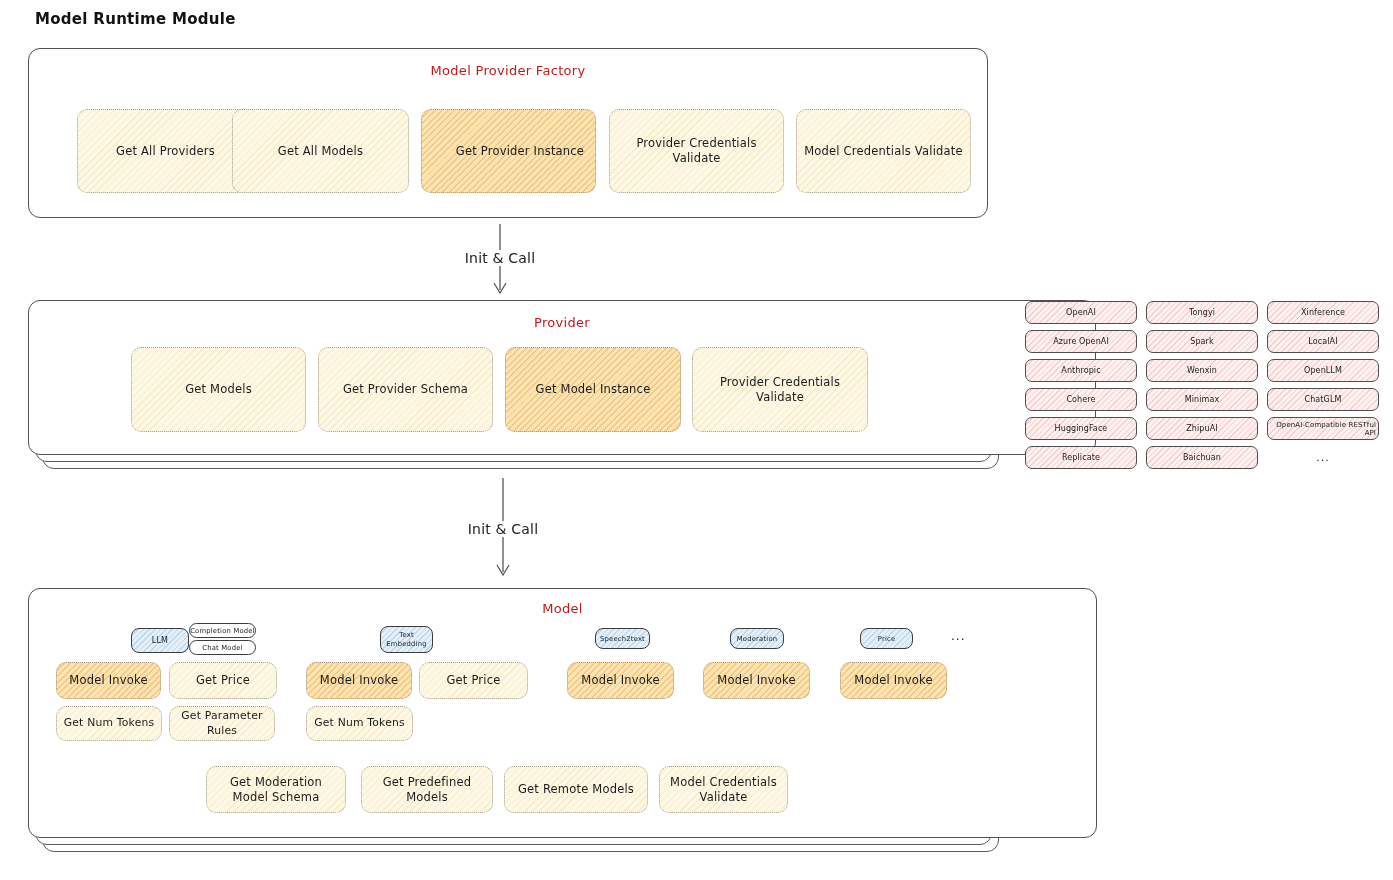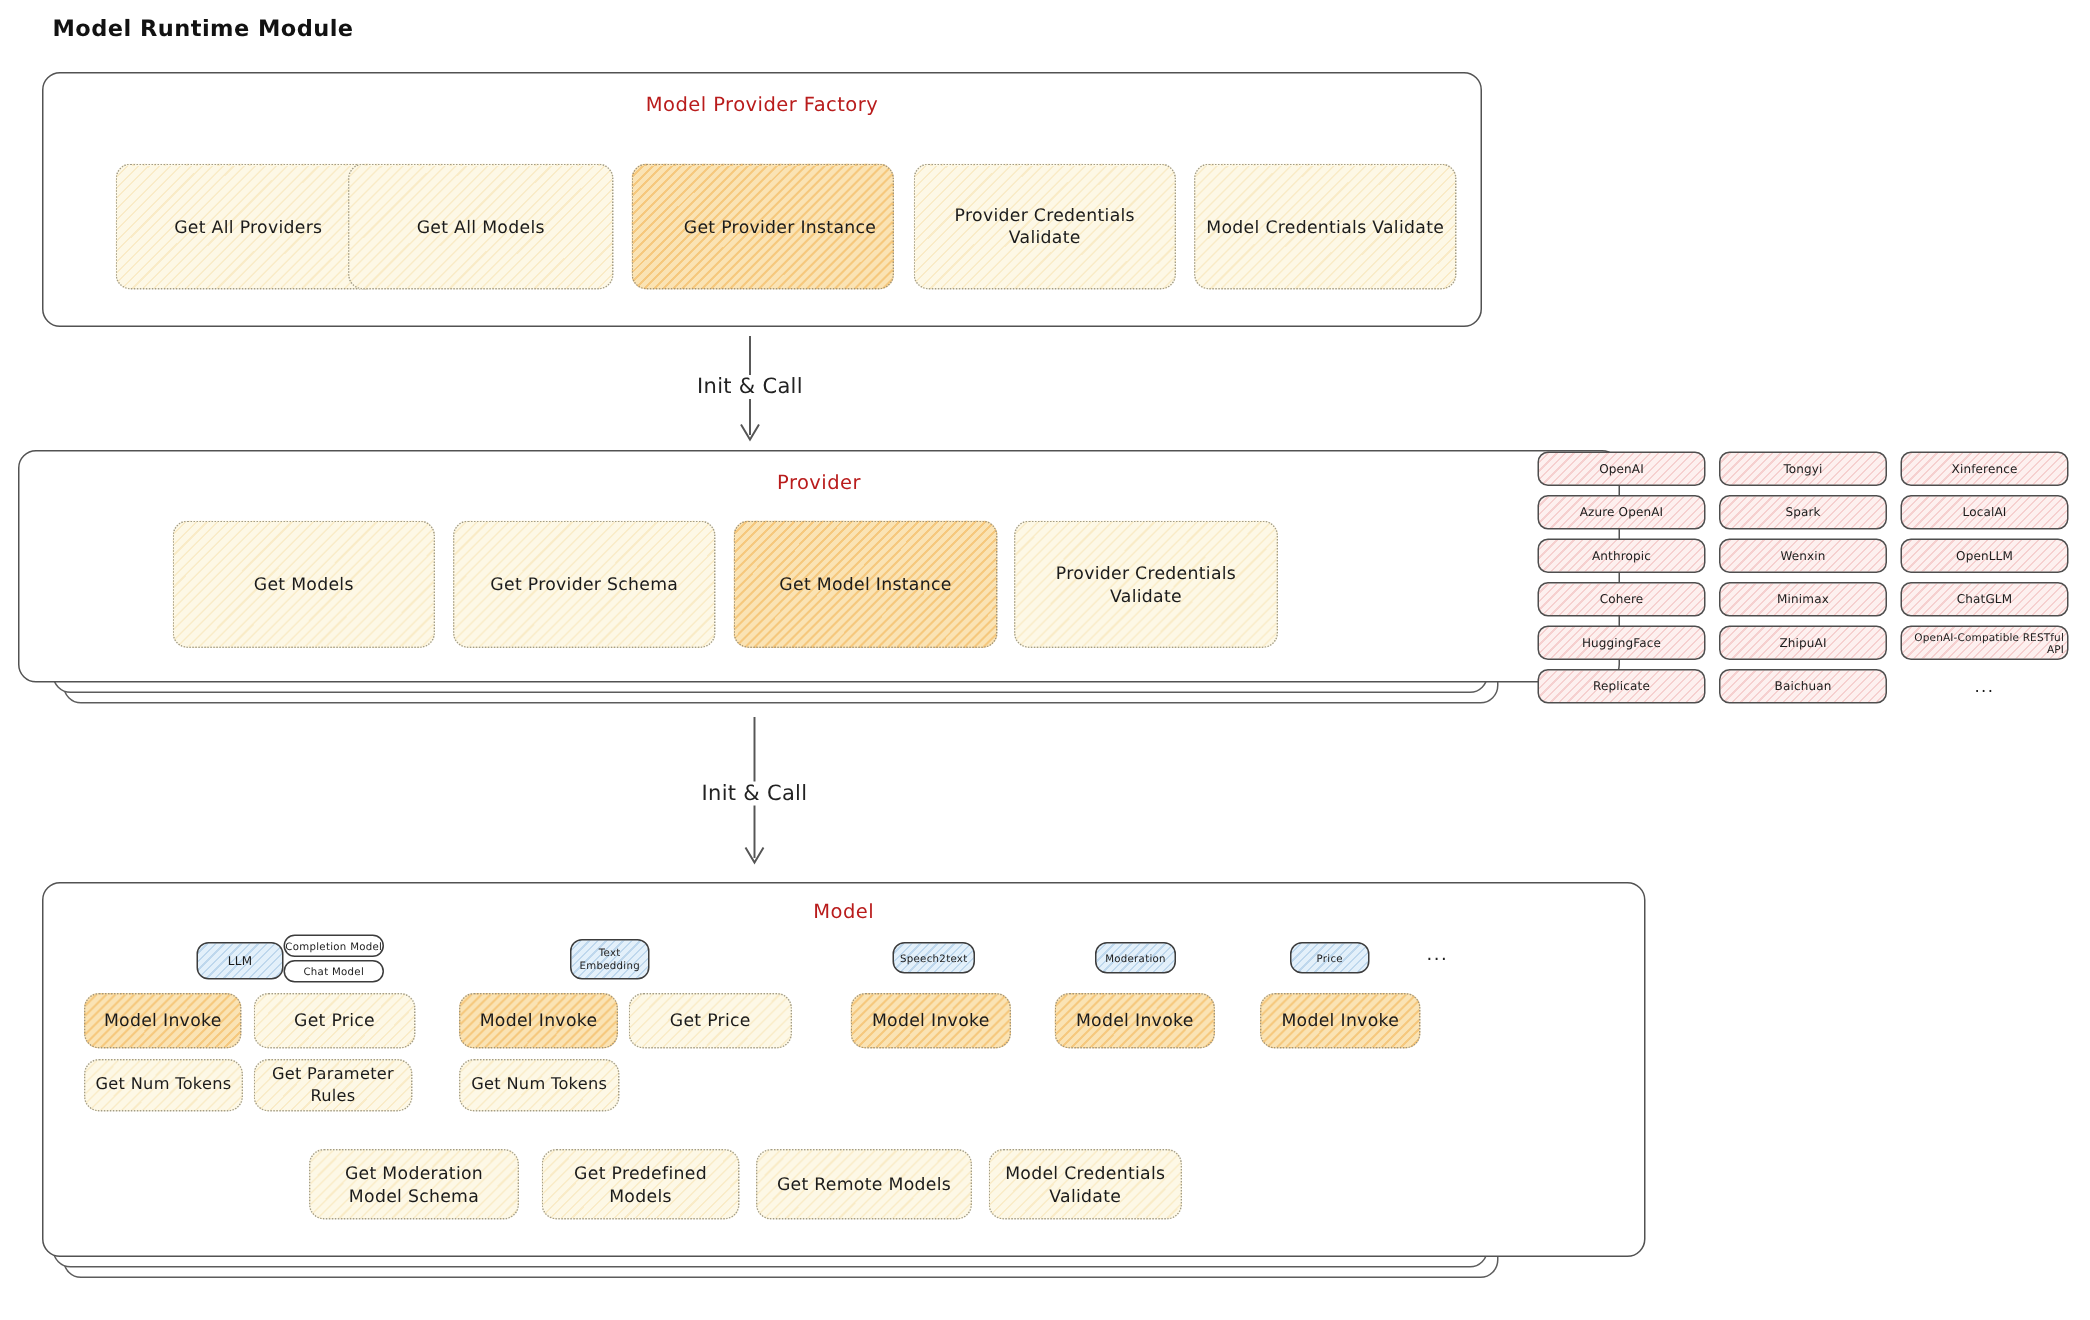--- a/index.html
+++ b/index.html
@@ -78,21 +78,21 @@
   </div>
 
   <svg class="arrow" style="left:492px;top:224px;" width="16" height="74">
     <line x1="8" y1="0" x2="8" y2="66" stroke="#555" stroke-width="1.3"></line>
     <polyline points="2,59 8,69 14,59" fill="none" stroke="#555" stroke-width="1.3"></polyline>
   </svg>
   <div class="arrow-label" style="left:500px;top:250px;">Init &amp; Call</div>
 
   <div class="stack" style="left:42px;top:314px;width:957px;height:155px;"></div>
   <div class="stack" style="left:35px;top:307px;width:957px;height:155px;"></div>
-  <div class="panel" style="left:12px;top:300px;width:1068px;height:155px;">
+  <div class="panel" style="left:28px;top:300px;width:1068px;height:155px;">
     <div class="panel-title" style="top:14px;">Provider</div>
     <div class="btn light" style="left:102px;top:46px;width:175px;height:85px;">Get Models</div>
     <div class="btn light" style="left:289px;top:46px;width:175px;height:85px;">Get Provider Schema</div>
     <div class="btn accent" style="left:476px;top:46px;width:176px;height:85px;">Get Model Instance</div>
     <div class="btn light" style="left:663px;top:46px;width:176px;height:85px;">Provider Credentials Validate</div>
   </div>
 
   <div class="pgrid">
     <div class="pcell">OpenAI</div>
     <div class="pcell">Tongyi</div>

